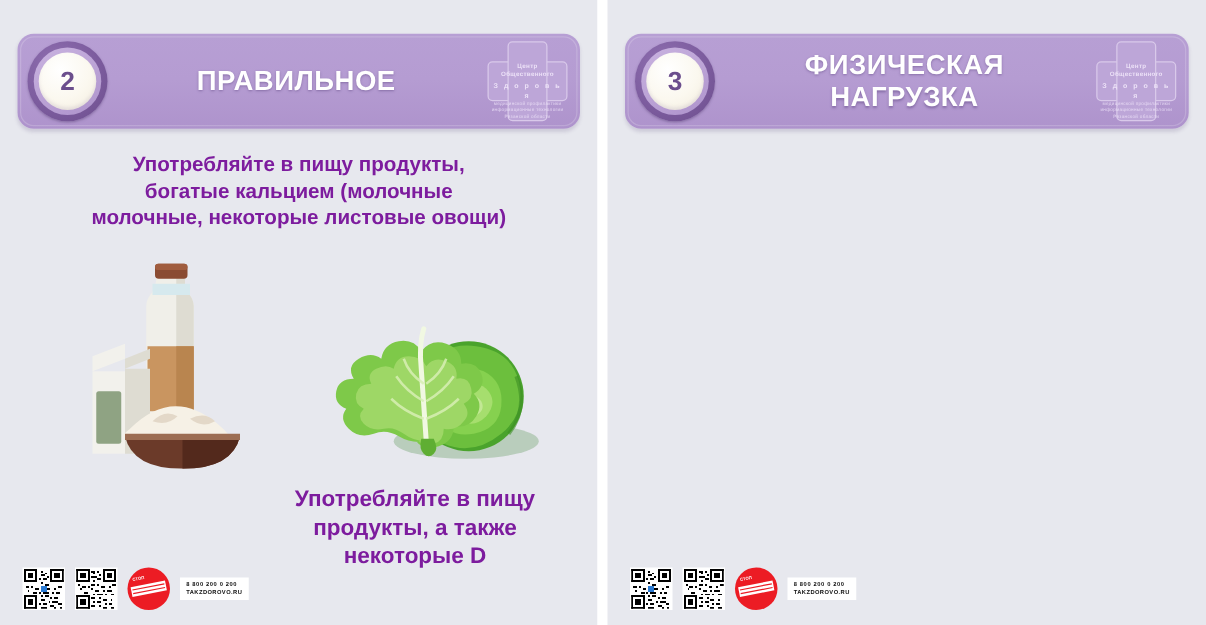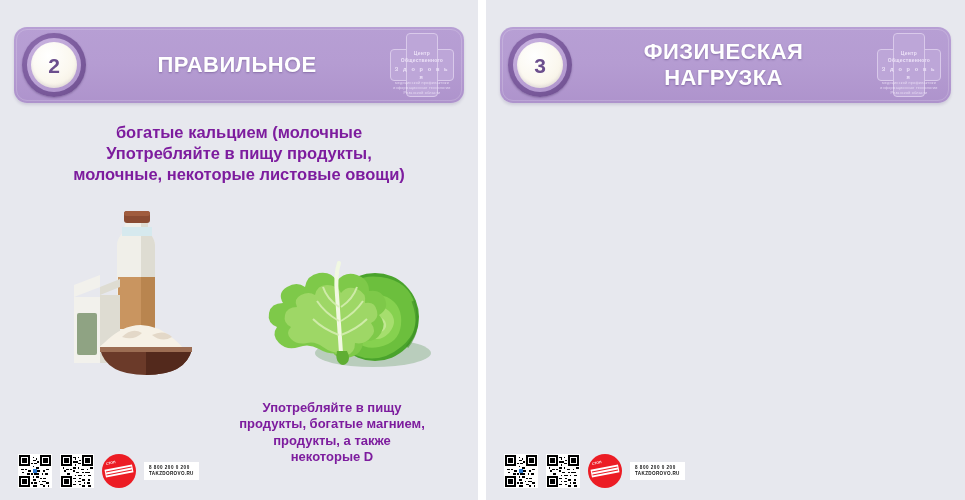--- a/index.html
+++ b/index.html
@@ -147,21 +147,21 @@
 
   
   .body-text {
     position: absolute;
     text-align: center;
     color: #7d1c9e;
     font-weight: bold;
     line-height: 1.26;
   }
   #txt-left-top   { left: 18px;  top: 122px; width: 442px; font-size: 16.5px; }
-  #txt-left-bottom{ left: 196px; top: 400px; width: 272px; font-size: 13px; }
+  #txt-left-bottom{ left: 196px; top: 388px; width: 272px; font-size: 18px; }
 
   
   #dairy { position: absolute; left: 60px; top: 203px; width: 150px; height: 172px; }
 
   
   #lettuce { position: absolute; left: 253px; top: 243px; width: 190px; height: 130px; }
 
   
   .footer {
     position: absolute;
@@ -256,22 +256,22 @@
           <div class="l1">Центр Общественного</div>
           <div class="l2">З д о р о в ь я</div>
           <div class="l3">медицинской профилактики</div>
           <div class="l3">информационные технологии</div>
           <div class="l3">Рязанской области</div>
         </div>
       </div>
     </div>
 
     <div class="body-text" id="txt-left-top">
+      <div>Употребляйте в пищу продукты,</div>
       <div>богатые кальцием (молочные</div>
-      <div>Употребляйте в пищу продукты,</div>
       <div>молочные, некоторые листовые овощи)</div>
     </div>
 
     <div id="dairy">
       <svg viewBox="0 0 150 172" width="150" height="172">
 
         <path d="M66 16 h22 v10 c0 4 7 8 7 16 v110 c0 5 -3 8 -8 8 h-22 c-5 0 -8 -3 -8 -8 v-110 c0 -8 7 -12 7 -16 z" fill="#f0efe9"></path>
         <path d="M81 16 h7 v10 c0 4 7 8 7 16 v110 c0 5 -3 8 -8 8 h-6 z" fill="#dedcd2"></path>
         <rect x="62" y="24" width="30" height="9" fill="#d6e9ee"></rect>
         <rect x="64" y="8" width="26" height="12" rx="3" fill="#8a4b32"></rect>
@@ -314,21 +314,20 @@
                  q2 8 -6 12 q6 8 0 14 q-6 8 -16 6 q0 10 -8 12 q-8 2 -12 -2 z" fill="#9ed766"></path>
         <path d="M88 110 q-2 -30 -4 -58 q-2 -20 2 -32" stroke="#f1f8e2" stroke-width="4" fill="none" stroke-linecap="round"></path>
         <path d="M86 92 q-16 -6 -26 -16 M86 78 q-14 -8 -22 -20 M86 64 q-12 -8 -16 -20
                  M88 92 q16 -6 26 -16 M88 78 q14 -8 22 -20 M88 64 q12 -8 16 -20" stroke="#d7eeb4" stroke-width="2" fill="none" opacity=".85"></path>
         <path d="M84 108 q-2 8 2 12 q4 4 8 0 q4 -4 0 -12 z" fill="#5fae33"></path>
       </svg>
     </div>
 
     <div class="body-text" id="txt-left-bottom">
       <div>Употребляйте в пищу</div>
-      <div>продукты, богатые магнием,</div>
       <div>продукты,  а также</div>
       <div>некоторые D</div>
     </div>
 
     <div class="footer">
       <div class="qr">
         <svg viewBox="0 0 21 21" width="32" height="32" shape-rendering="crispEdges">
           <rect width="21" height="21" fill="#fff"></rect>
           <g fill="#000">
             <rect x="0" y="0" width="7" height="1"></rect>

